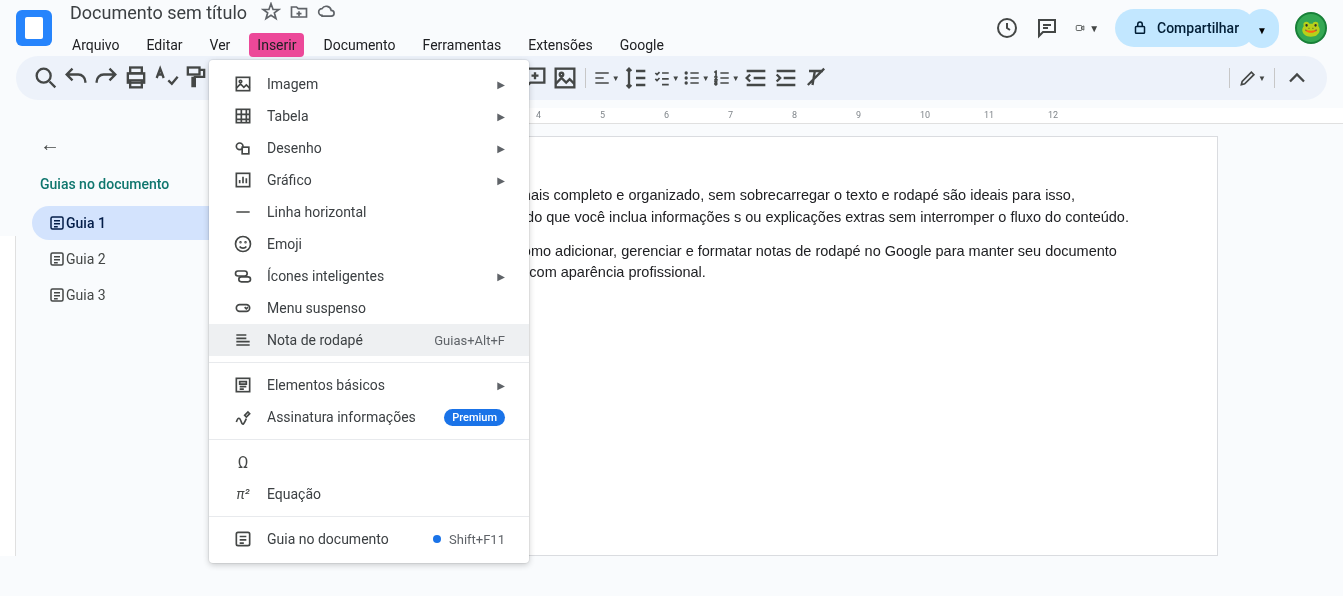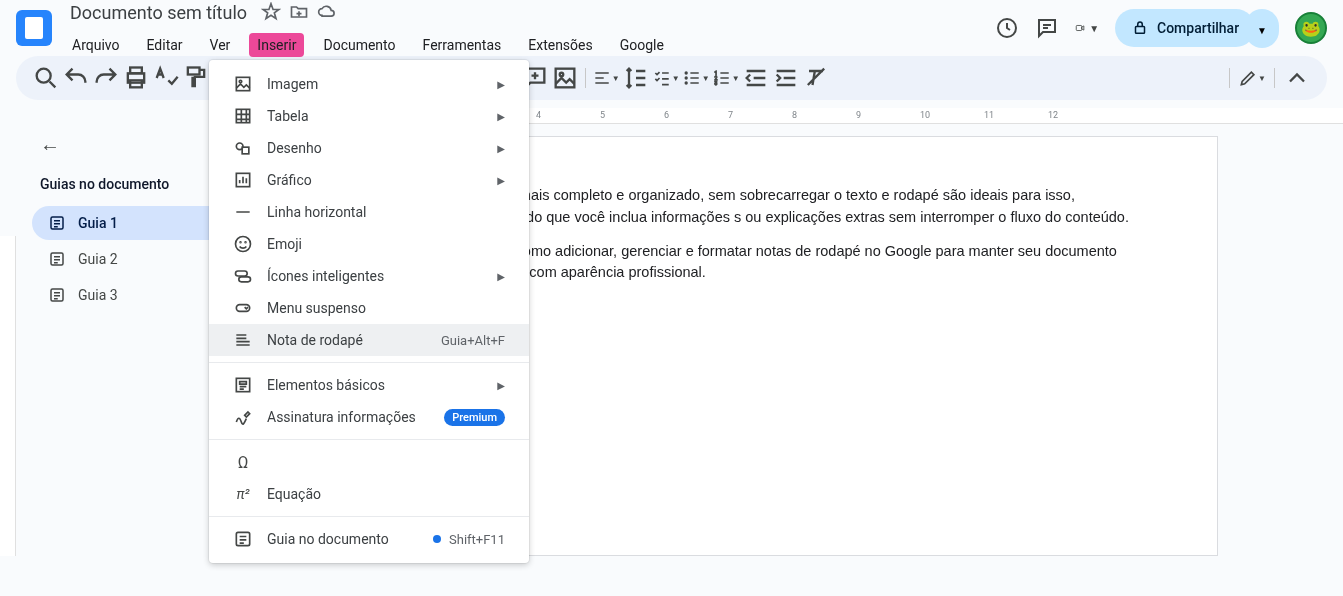--- a/index.html
+++ b/index.html
@@ -30,22 +30,22 @@
 .tb-sep { width:1px; height:20px; background:#c7c7c7; margin:0 4px; }
 .font-size-box { border:1px solid #747775; border-radius:4px; padding:2px 8px; font-size:14px; min-width:28px; text-align:center; }
 .text-color { position:relative; }
 .text-color::after { content:""; position:absolute; bottom:2px; left:4px; right:4px; height:3px; background:#ff0000; }
 .tb-right { margin-left:auto; display:flex; align-items:center; gap:4px; }
 
 
 .workspace { display:flex; position:relative; }
 .outline { width:260px; padding:16px 8px; background:#f9fbfd; }
 .back-arrow { font-size:20px; color:#444746; padding:8px 16px; cursor:pointer; }
-.outline-title { font-size:14px; font-weight:500; color:#0f172a; padding:12px 16px; }
-.tab-item { display:flex; align-items:center; gap:12px; padding:8px 16px; border-radius:20px; font-size:14px; color:#444746; cursor:pointer; margin:2px 8px; }
+.outline-title { font-size:14px; font-weight:500; color:#0f766e; padding:12px 16px; }
+.tab-item { display:flex; align-items:center; padding:8px 16px; border-radius:20px; font-size:14px; color:#444746; cursor:pointer; margin:2px 8px; }
 .tab-item.active { background:#d3e3fd; color:#041e49; font-weight:500; }
 .tab-icon { width:18px; height:18px; }
 
 
 .ruler-v { position:absolute; left:0; top:128px; bottom:0; width:16px; background:#fff; border-right:1px solid #e0e0e0; }
 .ruler-h { height:16px; background:#fff; border-bottom:1px solid #e0e0e0; position:relative; font-size:9px; color:#80868b; }
 .ruler-h .tick { position:absolute; top:2px; }
 
 
 .doc-area { flex:1; position:relative; overflow:hidden; }
@@ -401,21 +401,21 @@
       </span>
       <span class="dd-label">Menu suspenso</span>
     </div>
   <div class="dd-item hover">
       <span class="dd-icon">
         <svg viewBox="0 0 24 24" fill="none" stroke="currentColor" stroke-width="2">
           <path d="M4 6h12M4 10h12M4 14h16M4 18h16"></path>
         </svg>
       </span>
       <span class="dd-label">Nota de rodapé</span>
-      <span class="dd-shortcut">Guia+Alt+F</span>
+      <span class="dd-shortcut">Guias+Alt+F</span>
     </div>
   <div class="dd-sep"></div>
   <div class="dd-item">
       <span class="dd-icon">
         <svg viewBox="0 0 24 24" fill="none" stroke="currentColor" stroke-width="2">
           <rect x="4" y="4" width="16" height="16"></rect>
           <path d="M8 8h8v3H8zM8 14h8M8 17h5"></path>
         </svg>
       </span>
       <span class="dd-label">Elementos básicos</span>

